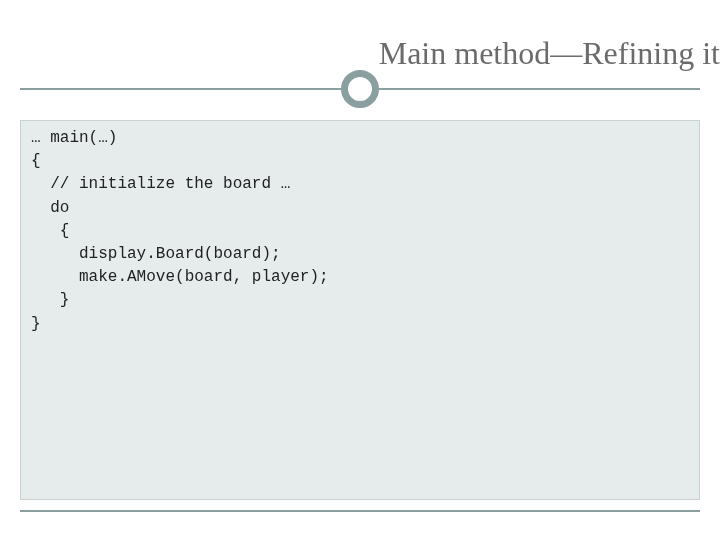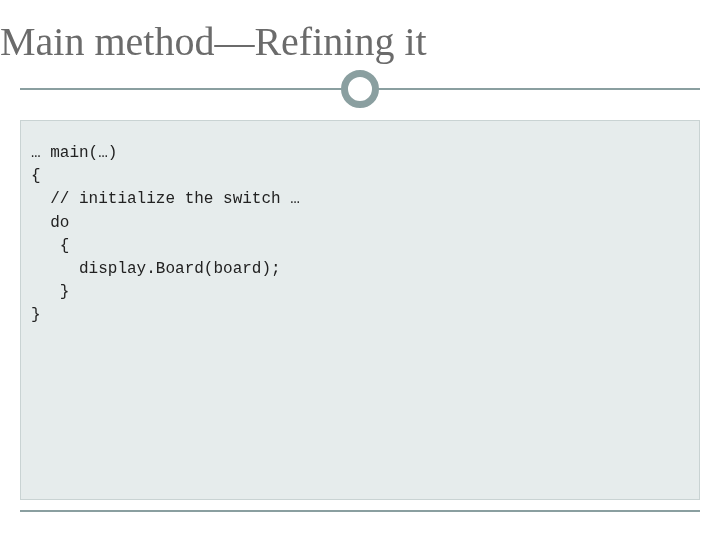--- a/index.html
+++ b/index.html
@@ -11,25 +11,25 @@
     position: relative;
     overflow: hidden;
   }
   .slide {
     width: 720px;
     height: 540px;
     position: relative;
     background: #fff;
   }
   .title {
-    text-align: left;
-    font-size: 40px;
+    text-align: right;
+    font-size: 32px;
     font-weight: normal;
     color: #6b6b6b;
-    padding-top: 18px;
+    padding-top: 35px;
     padding-bottom: 8px;
     font-family: Georgia, 'Times New Roman', serif;
   }
   .line-top {
     position: absolute;
     top: 88px;
     left: 20px;
     right: 20px;
     height: 2px;
     background: #8a9fa0;
@@ -47,21 +47,21 @@
     z-index: 2;
   }
   .content-box {
     position: absolute;
     top: 120px;
     left: 20px;
     right: 20px;
     bottom: 40px;
     background: #e6ecec;
     border: 1px solid #c9d3d3;
-    padding: 21px 10px;
+    padding: 6px 10px;
   }
   .code-line {
     font-family: 'Courier New', Courier, monospace;
     font-size: 16px;
     color: #222;
     line-height: 1.45;
     white-space: pre;
   }
   .line-bottom {
     position: absolute;
@@ -76,22 +76,23 @@
 <body>
 
 <div class="slide">
   <div class="title">Main method—Refining it</div>
   <div class="line-top"></div>
   <div class="circle"></div>
 
   <div class="content-box">
     <div class="code-line">… main(…)</div>
     <div class="code-line">{</div>
-    <div class="code-line">  // initialize the switch …</div>
+    <div class="code-line">  // initialize the board …</div>
     <div class="code-line">  do</div>
     <div class="code-line">   {</div>
     <div class="code-line">     display.Board(board);</div>
+    <div class="code-line">     make.AMove(board, player);</div>
     <div class="code-line">   }</div>
     <div class="code-line">}</div>
   </div>
 
   <div class="line-bottom"></div>
 </div>
 
 </body></html>

